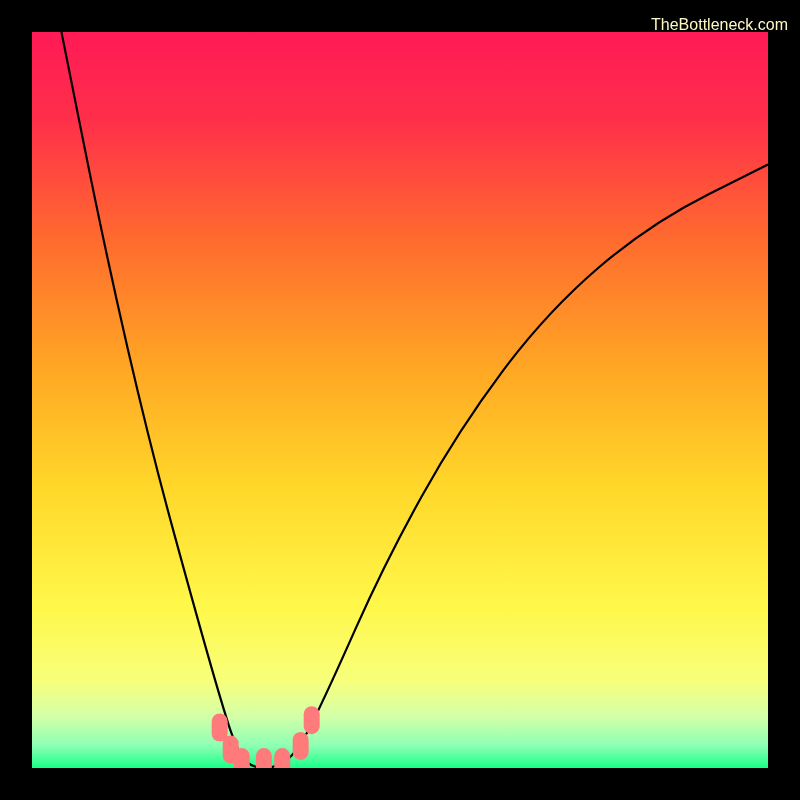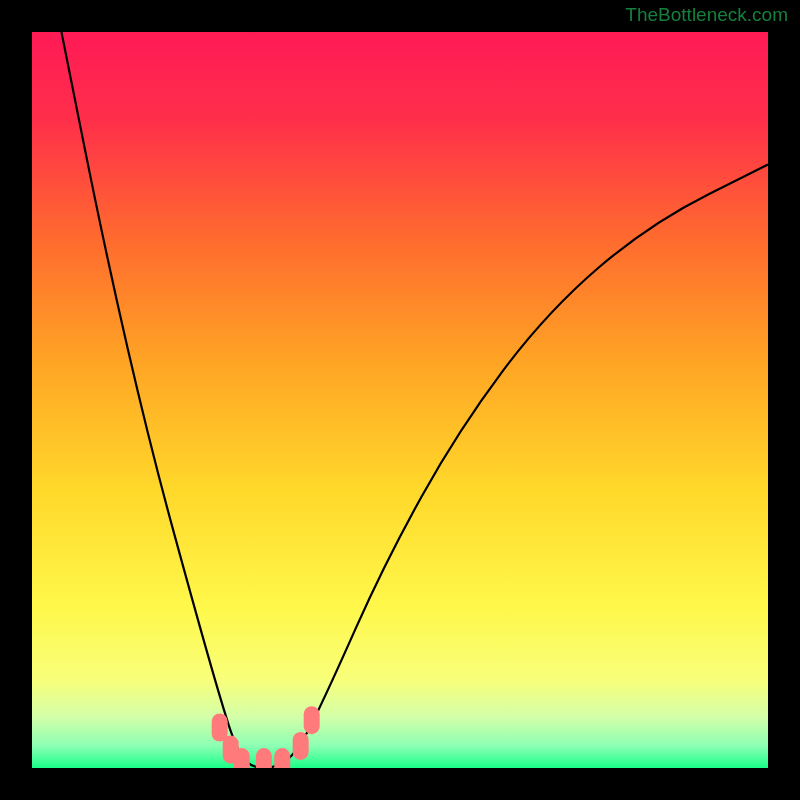--- a/index.html
+++ b/index.html
@@ -12,24 +12,24 @@
     font-family: Arial, sans-serif;
   }
   .outer {
     width: 800px;
     height: 800px;
     background: #000;
     position: relative;
   }
   .watermark {
     position: absolute;
-    top: 4px;
+    top: 16px;
     right: 12px;
-    color: #15803d;
-    font-size: 19px;
+    color: #fef9c3;
+    font-size: 16px;
     font-weight: 500;
     z-index: 10;
   }
   .plot {
     position: absolute;
     left: 32px;
     top: 32px;
     width: 736px;
     height: 736px;
   }

